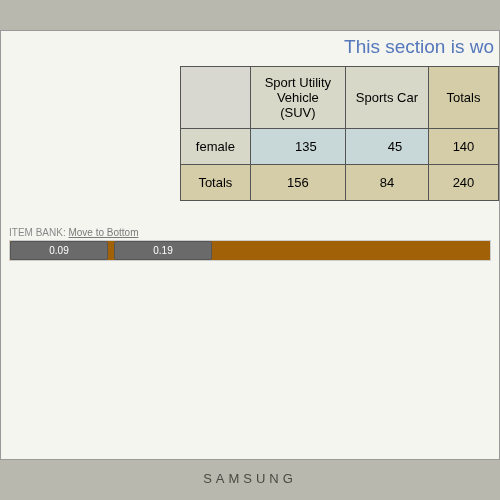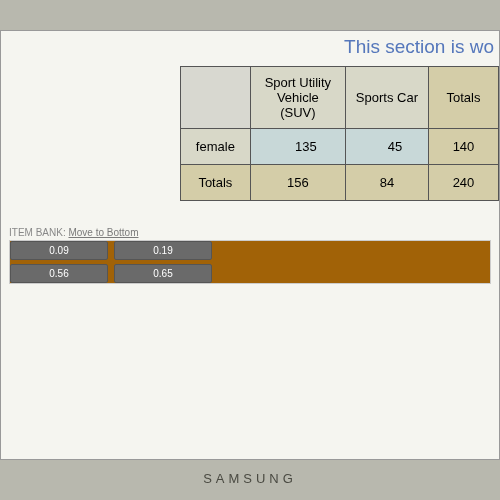--- a/index.html
+++ b/index.html
@@ -139,21 +139,17 @@
   <div class="item-bank">
     <div class="item-bank-label">
       <span>ITEM BANK:</span>
       <a href="#">Move to Bottom</a>
     </div>
     <div class="bank-box">
       <div class="chip-row">
         <div class="chip">0.09</div>
         <div class="chip">0.19</div>
       </div>
-      <div class="chip-row">
-        <div class="chip">0.56</div>
-        <div class="chip">0.65</div>
-      </div>
     </div>
   </div>
 </div>
 
 <div class="device-label">SAMSUNG</div>
 
 </body></html>

